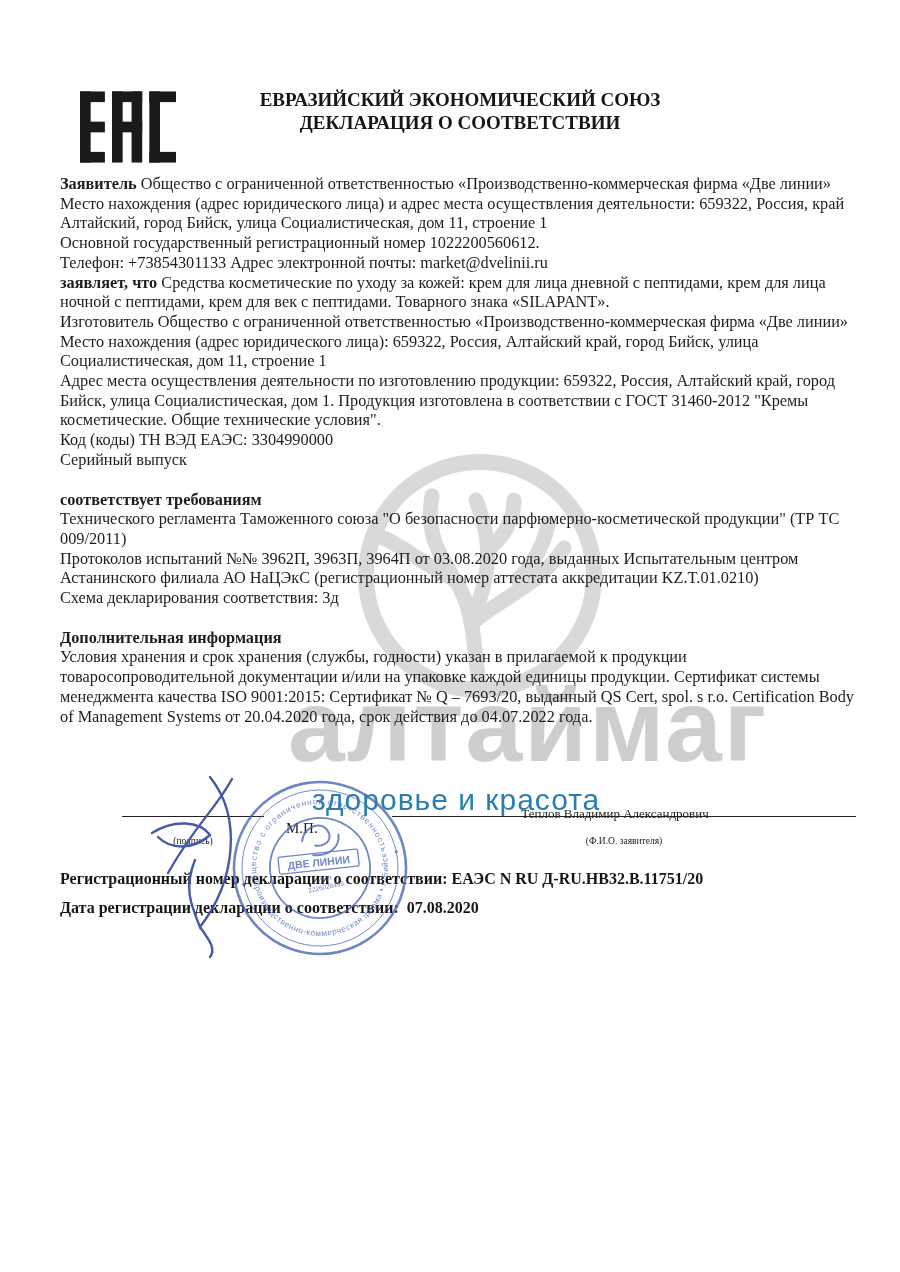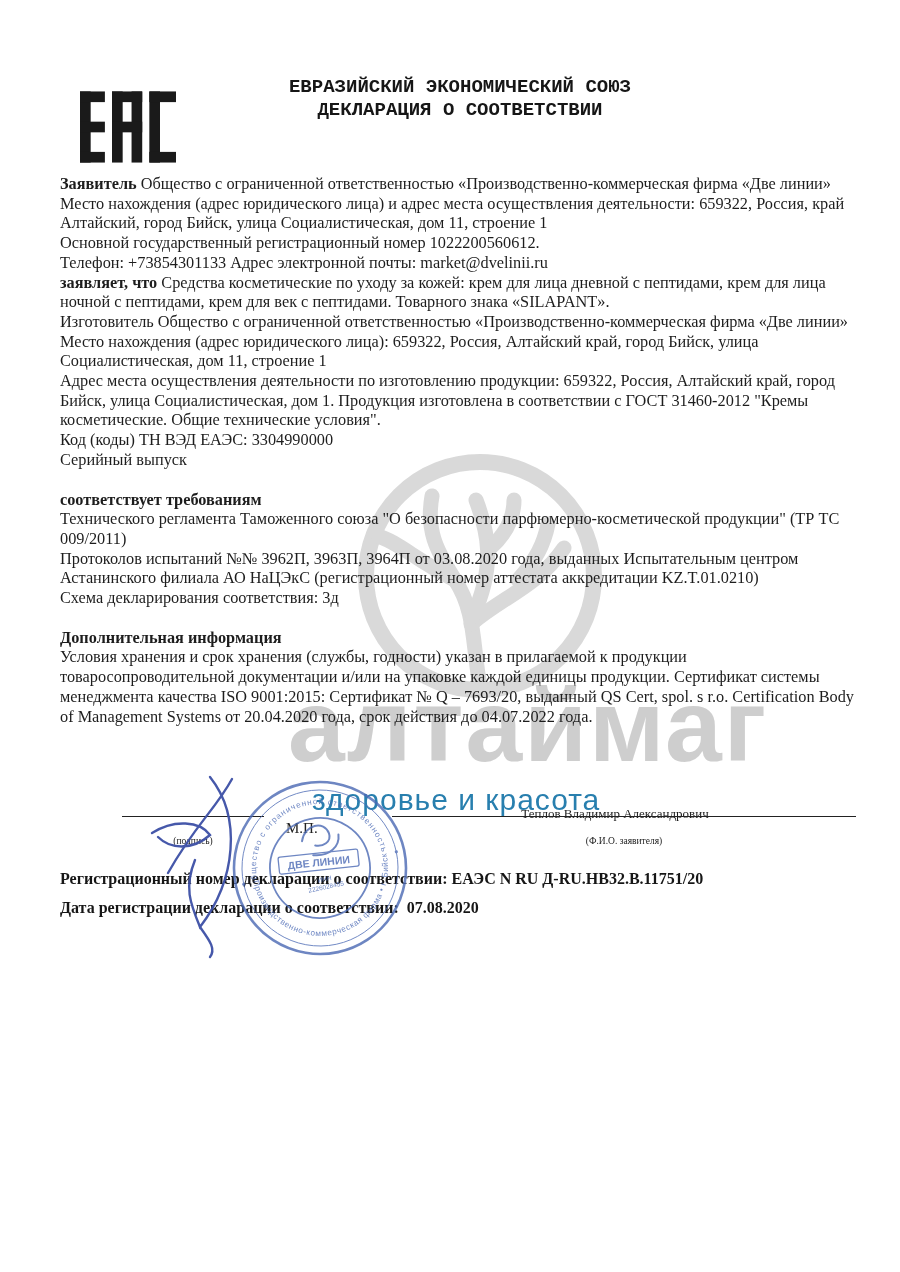--- a/index.html
+++ b/index.html
@@ -7,22 +7,22 @@
         overflow:hidden;font-family:"Liberation Serif",serif;color:#1d1d1d;}
   
   .wm-layer{position:absolute;inset:0;z-index:1;}
   .wm-brand{position:absolute;left:288px;top:668px;font-family:"Liberation Sans",sans-serif;
             font-weight:bold;font-size:102px;letter-spacing:2px;color:#c3c3c3;opacity:.8;}
   .wm-tagline{position:absolute;left:312px;top:783px;font-family:"Liberation Sans",sans-serif;
               font-size:30px;letter-spacing:1px;color:#0369a1;opacity:.85;}
   .wm-emblem{position:absolute;left:352px;top:448px;opacity:.7;}
   
   .eac-logo{position:absolute;left:80px;top:86px;z-index:2;}
-  .doc-title{position:absolute;left:160px;top:76px;width:600px;z-index:2;text-align:center;
-             font-family:Liberation Mono, monospace;font-weight:bold;font-size:19px;
+  .doc-title{position:absolute;left:160px;top:88px;width:600px;z-index:2;text-align:center;
+             font-family:Liberation Serif, serif;font-weight:bold;font-size:19px;
              line-height:23px;color:#161616;}
   
   .body-text{position:absolute;left:60px;top:174px;width:802px;z-index:2;
              font-size:16.3px;line-height:19.7px;}
   .para{margin:0;}
   .para.bold{font-weight:bold;margin-top:20px;}
   .para.gap{margin-top:14px;}
   
   .sigline{position:absolute;border-bottom:1.6px solid #222;z-index:2;}
   .sig-caption{position:absolute;z-index:2;font-size:9.5px;text-align:center;color:#222;}

